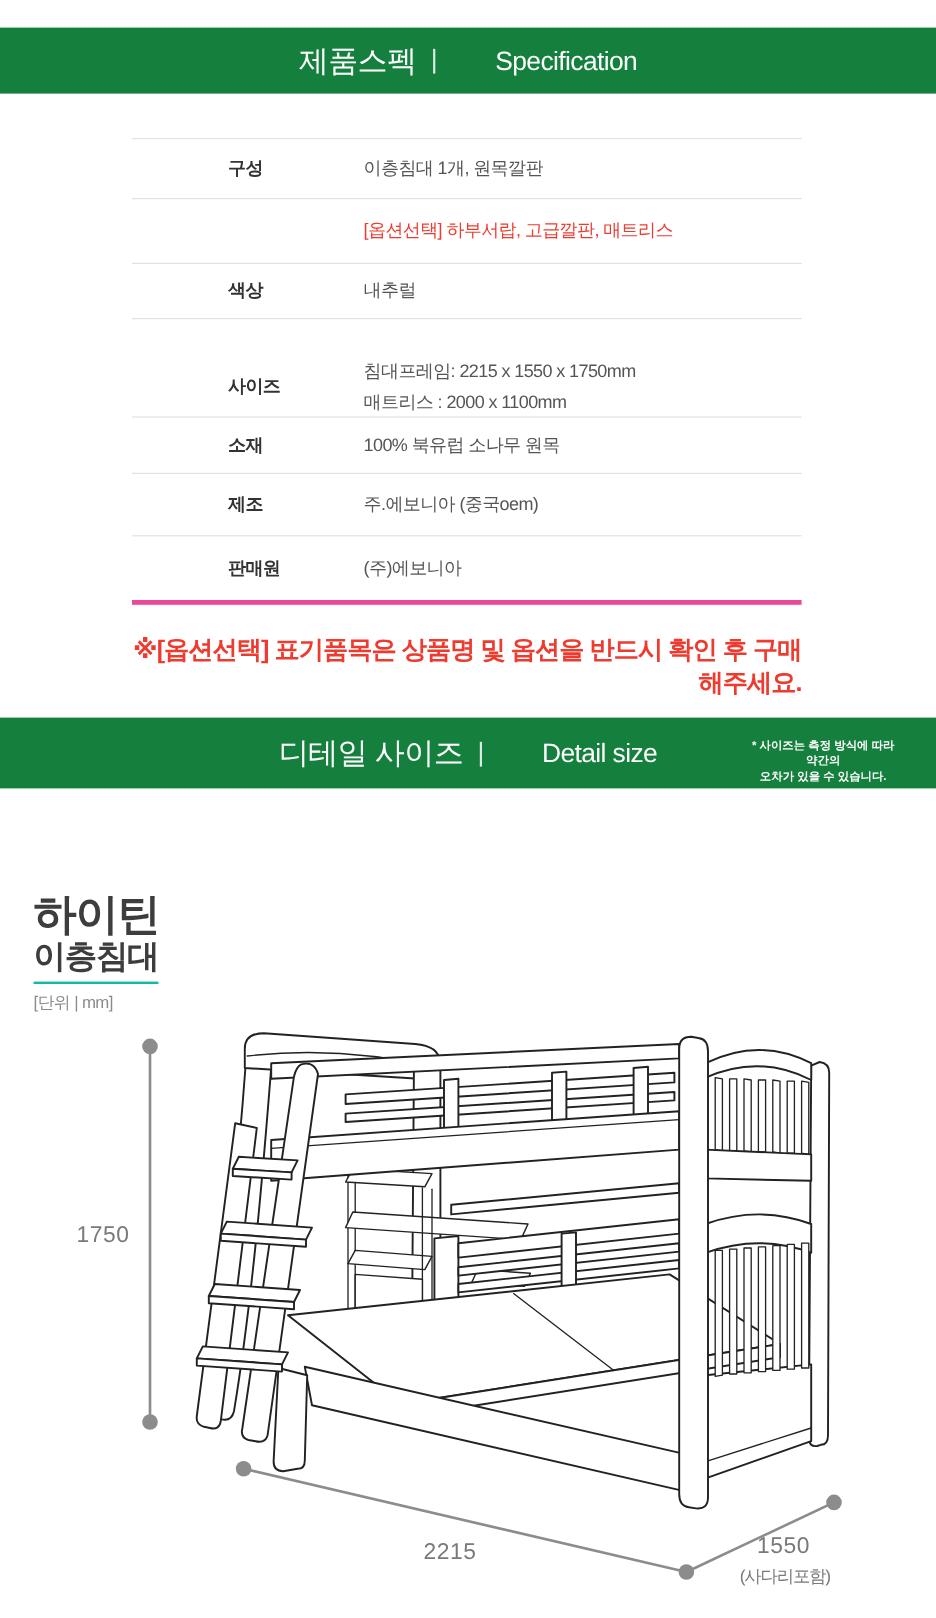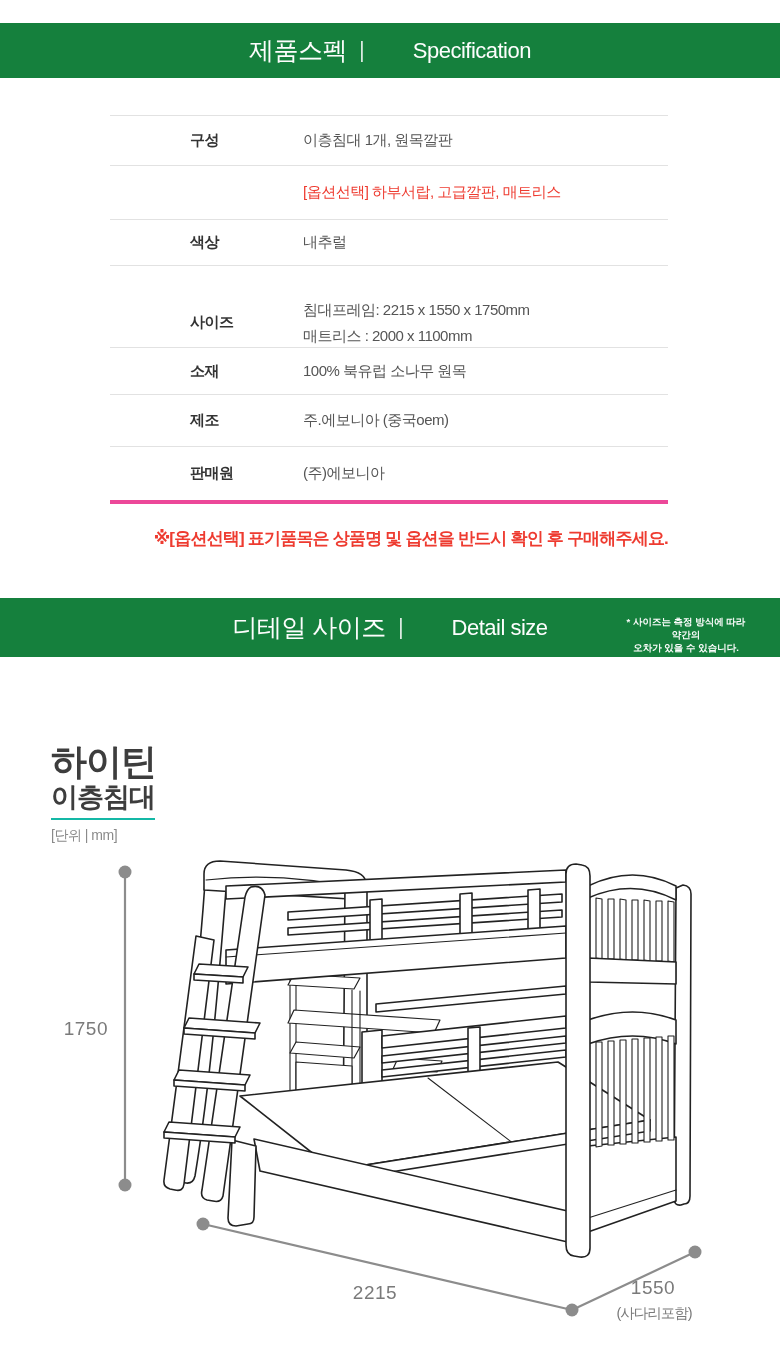--- a/index.html
+++ b/index.html
@@ -33,24 +33,24 @@
   }
   .spec-row .lbl{width:93px;flex:0 0 93px;font-size:15px;font-weight:bold;color:#333;letter-spacing:-0.5px;}
   .spec-row .val{flex:1;font-size:15px;color:#555;letter-spacing:-0.5px;margin-left:20px;}
   .r0{height:50px;} .r1{height:54px;} .r2{height:46px;font-family:Liberation Serif, serif;}
   .r3{height:82px;align-items:center;padding-top:32px;}
   .r3 .val{line-height:26px;}
   .r4{height:47px;justify-content:flex-end;} .r5{height:52px;} .r6{height:54px;}
   .red-text{color:#ee3b30 !important;}
   .spec-footnote{
     position:absolute;top:527px;left:110px;width:558px;text-align:right;
-    font-size:17px;color:#ee3b30;letter-spacing:-0.8px;font-weight:bold;
+    font-size:21px;color:#ee3b30;letter-spacing:-0.8px;font-weight:bold;
   }
   
-  .product-title{position:absolute;left:51px;top:742px;color:#3d3d3d;}
+  .product-title{position:absolute;left:28px;top:742px;color:#3d3d3d;}
   .pt-line1{font-size:36px;font-weight:800;letter-spacing:-1px;line-height:40px;}
   .pt-line2{display:inline-block;font-size:27px;font-weight:800;letter-spacing:-1px;line-height:31px;
     border-bottom:2px solid #14b8a6;padding-bottom:5px;}
   .unit-label{margin-top:7px;font-size:14px;color:#8a8a8a;letter-spacing:-0.5px;}
   .diagram-svg{position:absolute;left:0;top:660px;}
   .dim-text{fill:#7a7a7a;font-size:19px;letter-spacing:0.5px;}
   .dim-text-small{fill:#7a7a7a;font-size:14.5px;letter-spacing:-1px;}
 </style>
 </head>
 <body>

